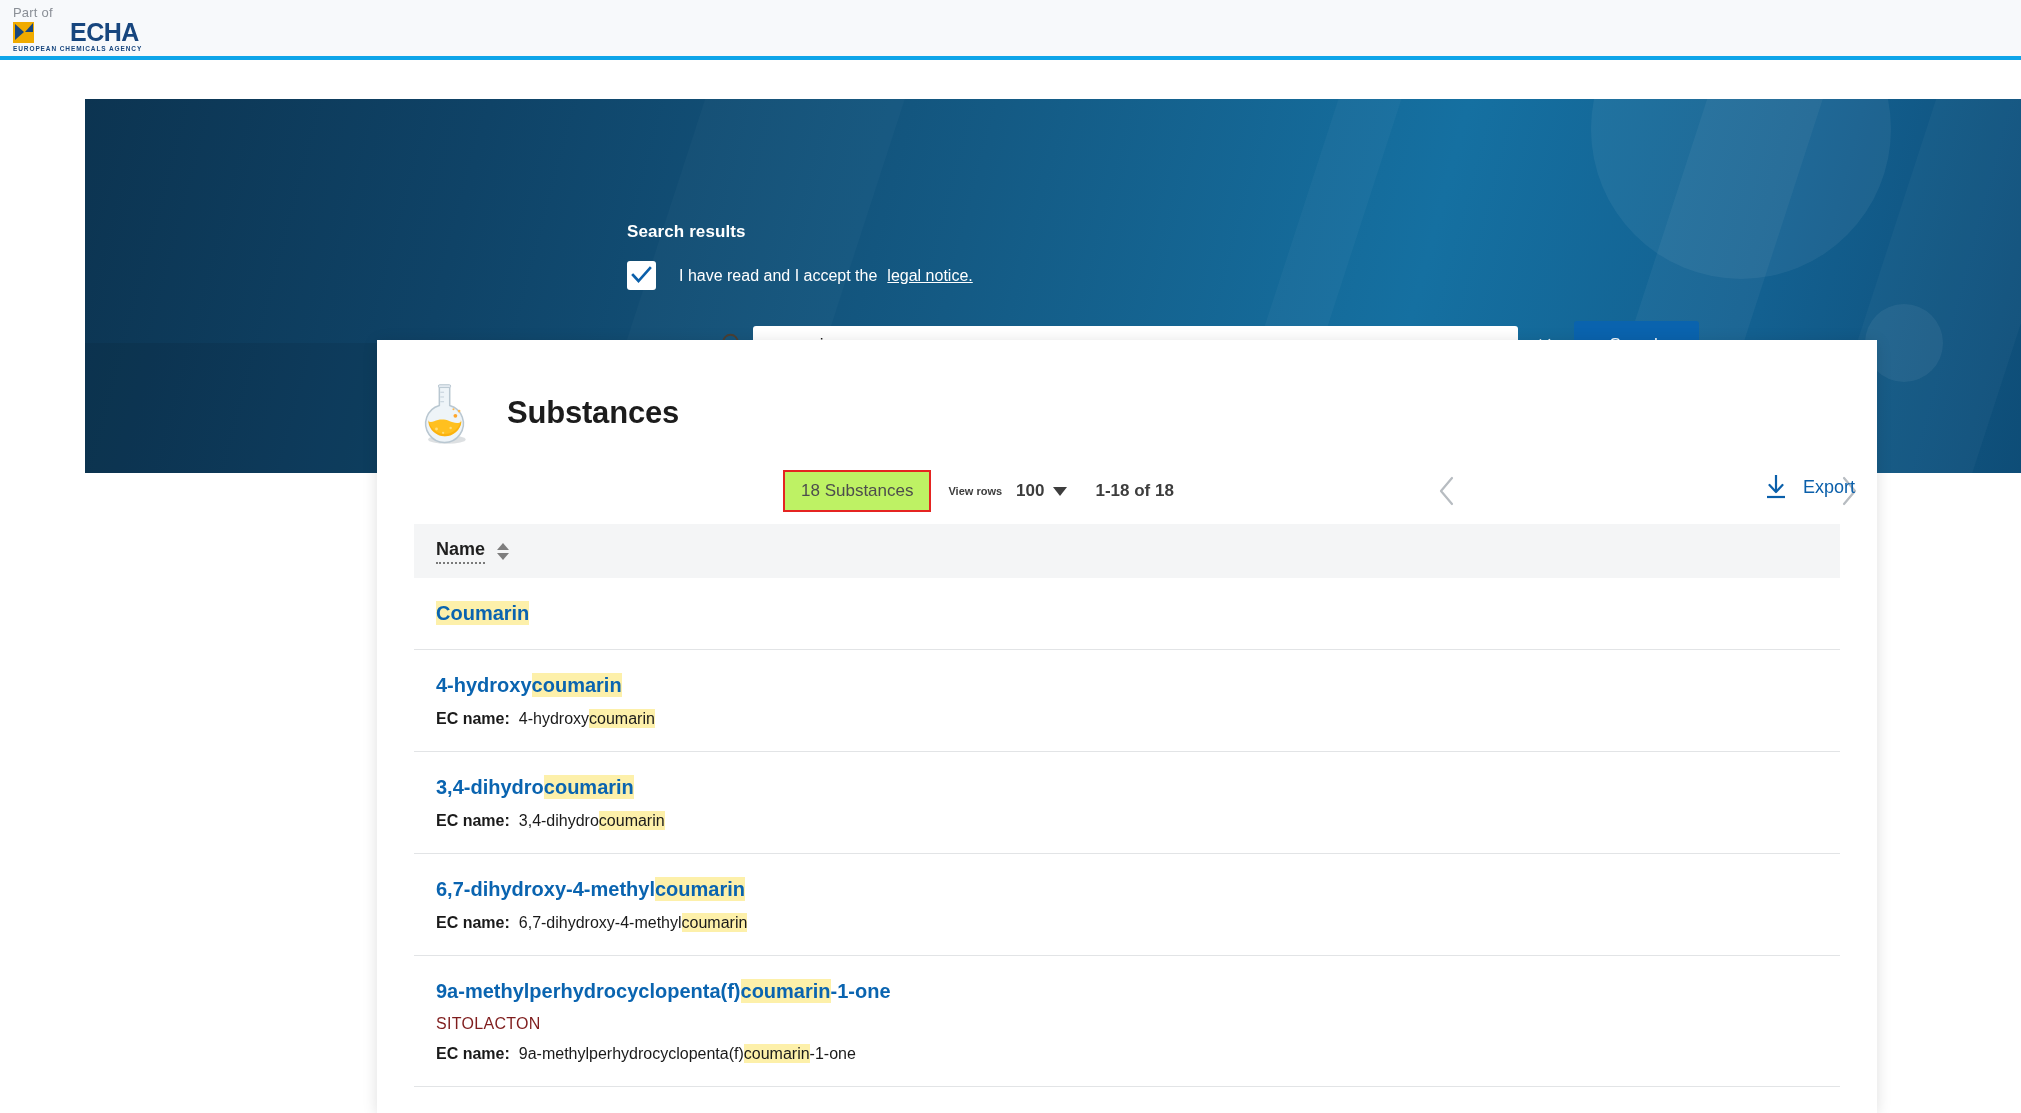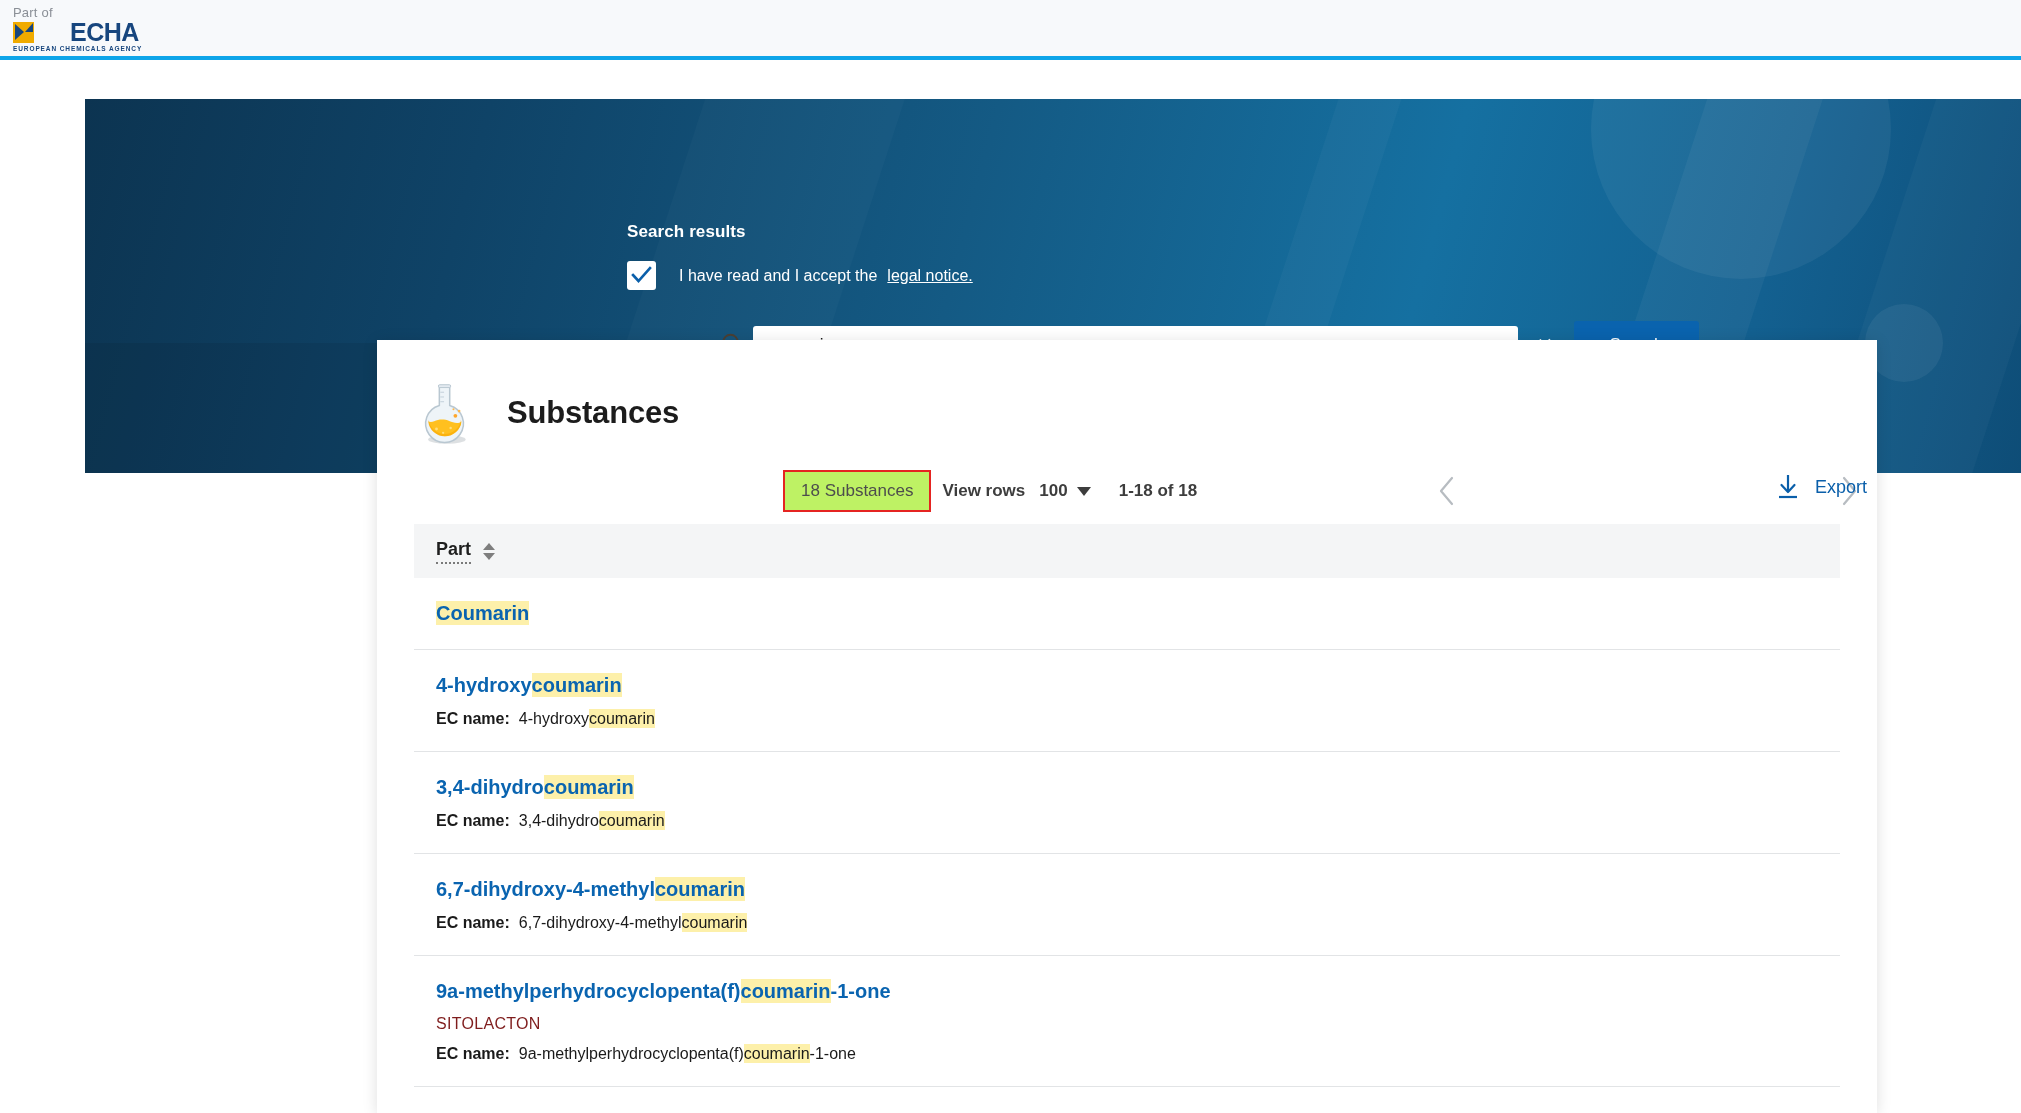--- a/index.html
+++ b/index.html
@@ -246,22 +246,22 @@
   .count-pill {
     margin-left: 406px;
     border: 2px solid #e52421;
     padding: 9px 16px;
     font-size: 17px;
     color: #4d4d4d;
     background: #bef264;
     cursor: pointer;
   }
   .viewrows-label {
-    margin-left: 11px;
-    font-size: 17px;
+    margin-left: 17px;
+    font-size: 11px;
     color: #3d3d3d;
     font-weight: 600;
   }
   .viewrows-value {
     margin-left: 14px;
     font-size: 17px;
     color: #3d3d3d;
     font-weight: 600;
     cursor: pointer;
   }
@@ -276,21 +276,21 @@
   .range-label {
     margin-left: 28px;
     font-size: 17px;
     color: #3d3d3d;
     font-weight: 600;
   }
   .pager-prev { position: absolute; left: 1060px; top: 12px; cursor: pointer; }
   .pager-next { position: absolute; left: 1460px; top: 12px; cursor: pointer; }
   .export-btn {
     position: absolute;
-    right: 10px; top: 10px;
+    right: 22px; top: 10px;
     display: flex; align-items: center;
     cursor: pointer;
   }
   .export-label {
     margin-left: 14px;
     font-size: 18px;
     color: #0a5faa;
   }
 
   
@@ -453,21 +453,21 @@
         <line x1="13" y1="2" x2="13" y2="18" stroke="#0a5faa" stroke-width="2.2"></line>
         <polyline points="6.5,12 13,19 19.5,12" fill="none" stroke="#0a5faa" stroke-width="2.2" stroke-linecap="round" stroke-linejoin="round"></polyline>
         <line x1="4" y1="24" x2="22" y2="24" stroke="#0a5faa" stroke-width="2.2"></line>
       </svg>
       <span class="export-label">Export</span>
     </span>
   </div>
 
   <div class="table">
     <div class="thead">
-      <span class="th-name">Part</span>
+      <span class="th-name">Name</span>
       <span class="sort-arrows">
         <span class="sort-up"></span>
         <span class="sort-down"></span>
       </span>
     </div>
     <div id="rows">
         <div class="row"><a class="row-name"><mark>Coumarin</mark></a></div>
         <div class="row"><a class="row-name"><span>4-hydroxy</span><mark>coumarin</mark></a><div class="row-ec"><span class="ec-label">EC name:</span><span class="ec-value"><span>4-hydroxy</span><mark>coumarin</mark></span></div></div>
         <div class="row"><a class="row-name"><span>3,4-dihydro</span><mark>coumarin</mark></a><div class="row-ec"><span class="ec-label">EC name:</span><span class="ec-value"><span>3,4-dihydro</span><mark>coumarin</mark></span></div></div>
         <div class="row"><a class="row-name"><span>6,7-dihydroxy-4-methyl</span><mark>coumarin</mark></a><div class="row-ec"><span class="ec-label">EC name:</span><span class="ec-value"><span>6,7-dihydroxy-4-methyl</span><mark>coumarin</mark></span></div></div>

